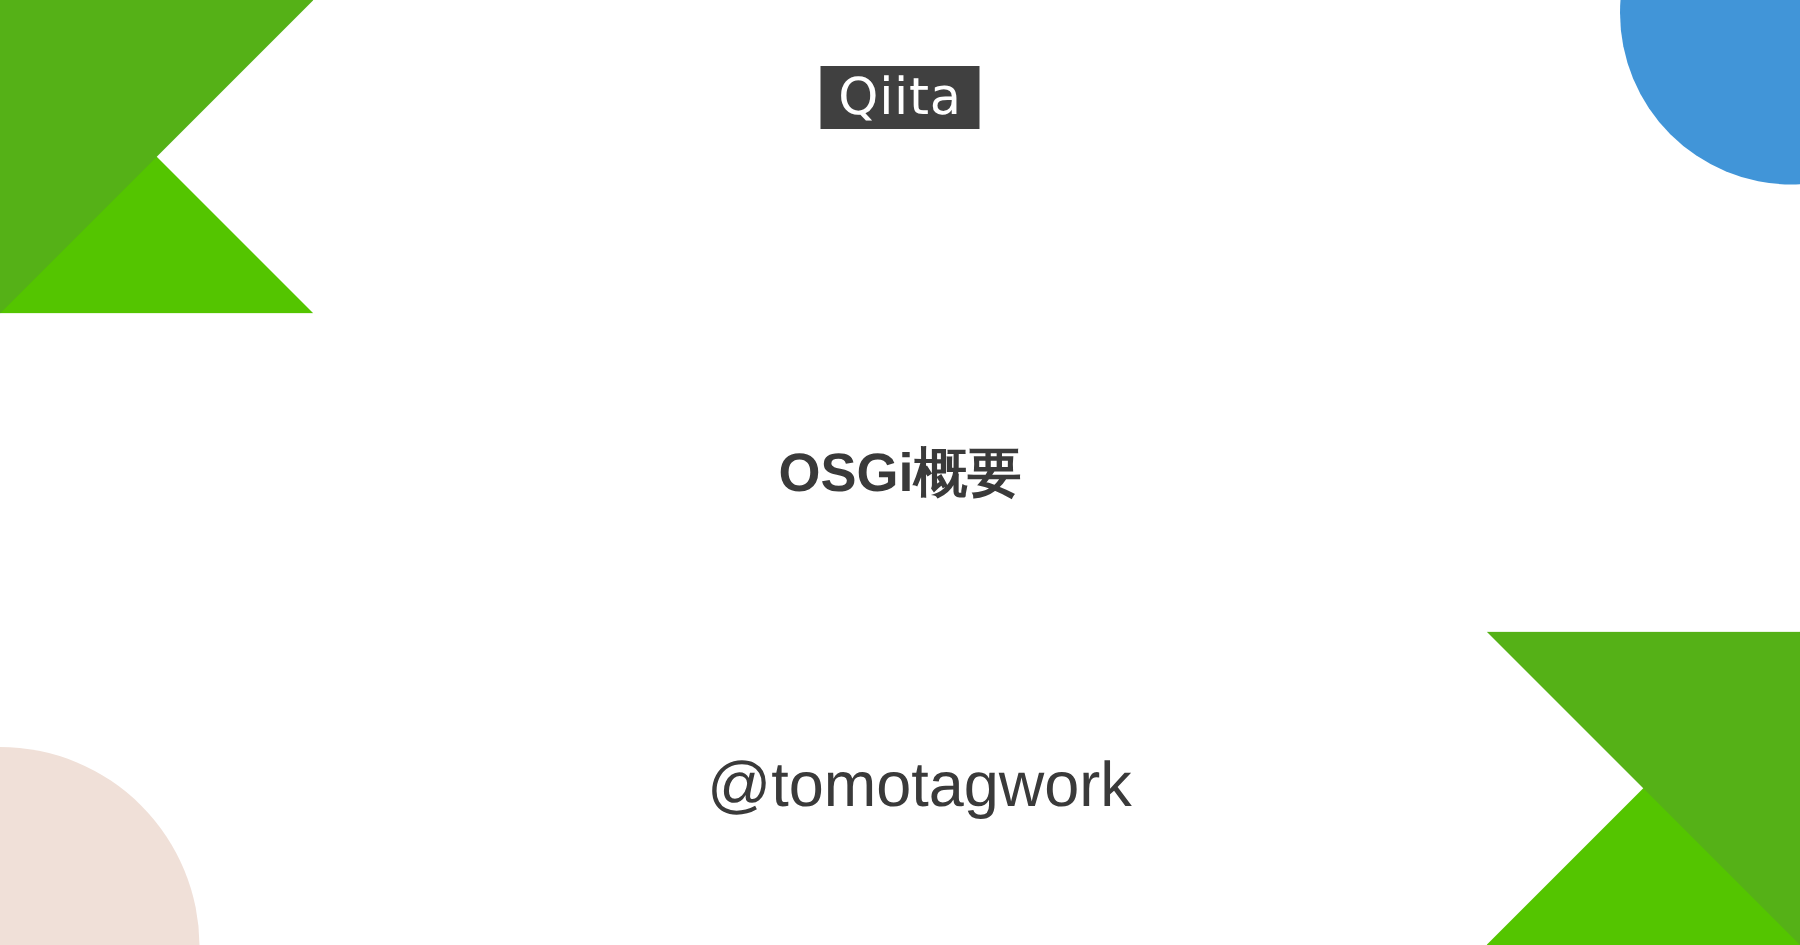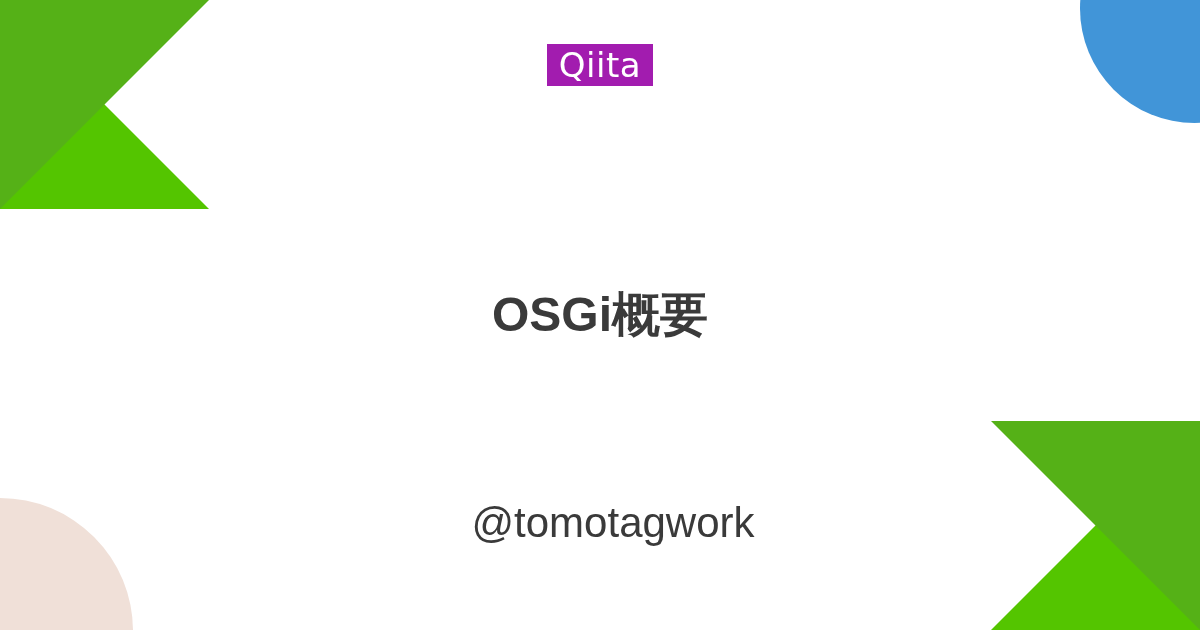--- a/index.html
+++ b/index.html
@@ -89,21 +89,21 @@
   .logo-wrap {
     position: absolute;
     top: 44px;
     left: 0;
     width: 1200px;
     display: flex;
     justify-content: center;
     align-items: center;
   }
   .logo-box {
-    background: #a21caf;
+    background: #404040;
     display: inline-flex;
     align-items: center;
     justify-content: center;
     height: 42px;
     padding: 0 12px;
     box-sizing: border-box;
   }
   .logo-text {
     color: #ffffff;
     font-family: "DejaVu Sans", "Liberation Sans", sans-serif;
@@ -122,21 +122,21 @@
     width: 1200px;
     height: 630px;
     display: flex;
     align-items: center;
     justify-content: center;
     box-sizing: border-box;
     padding: 0 150px;
   }
   .title {
     color: #3a3a3a;
-    font-size: 48px;
+    font-size: 36px;
     font-weight: bold;
     line-height: 1.3;
     text-align: center;
     word-break: break-word;
     margin: 0;
   }
 
   
   .author-wrap {
     position: absolute;

